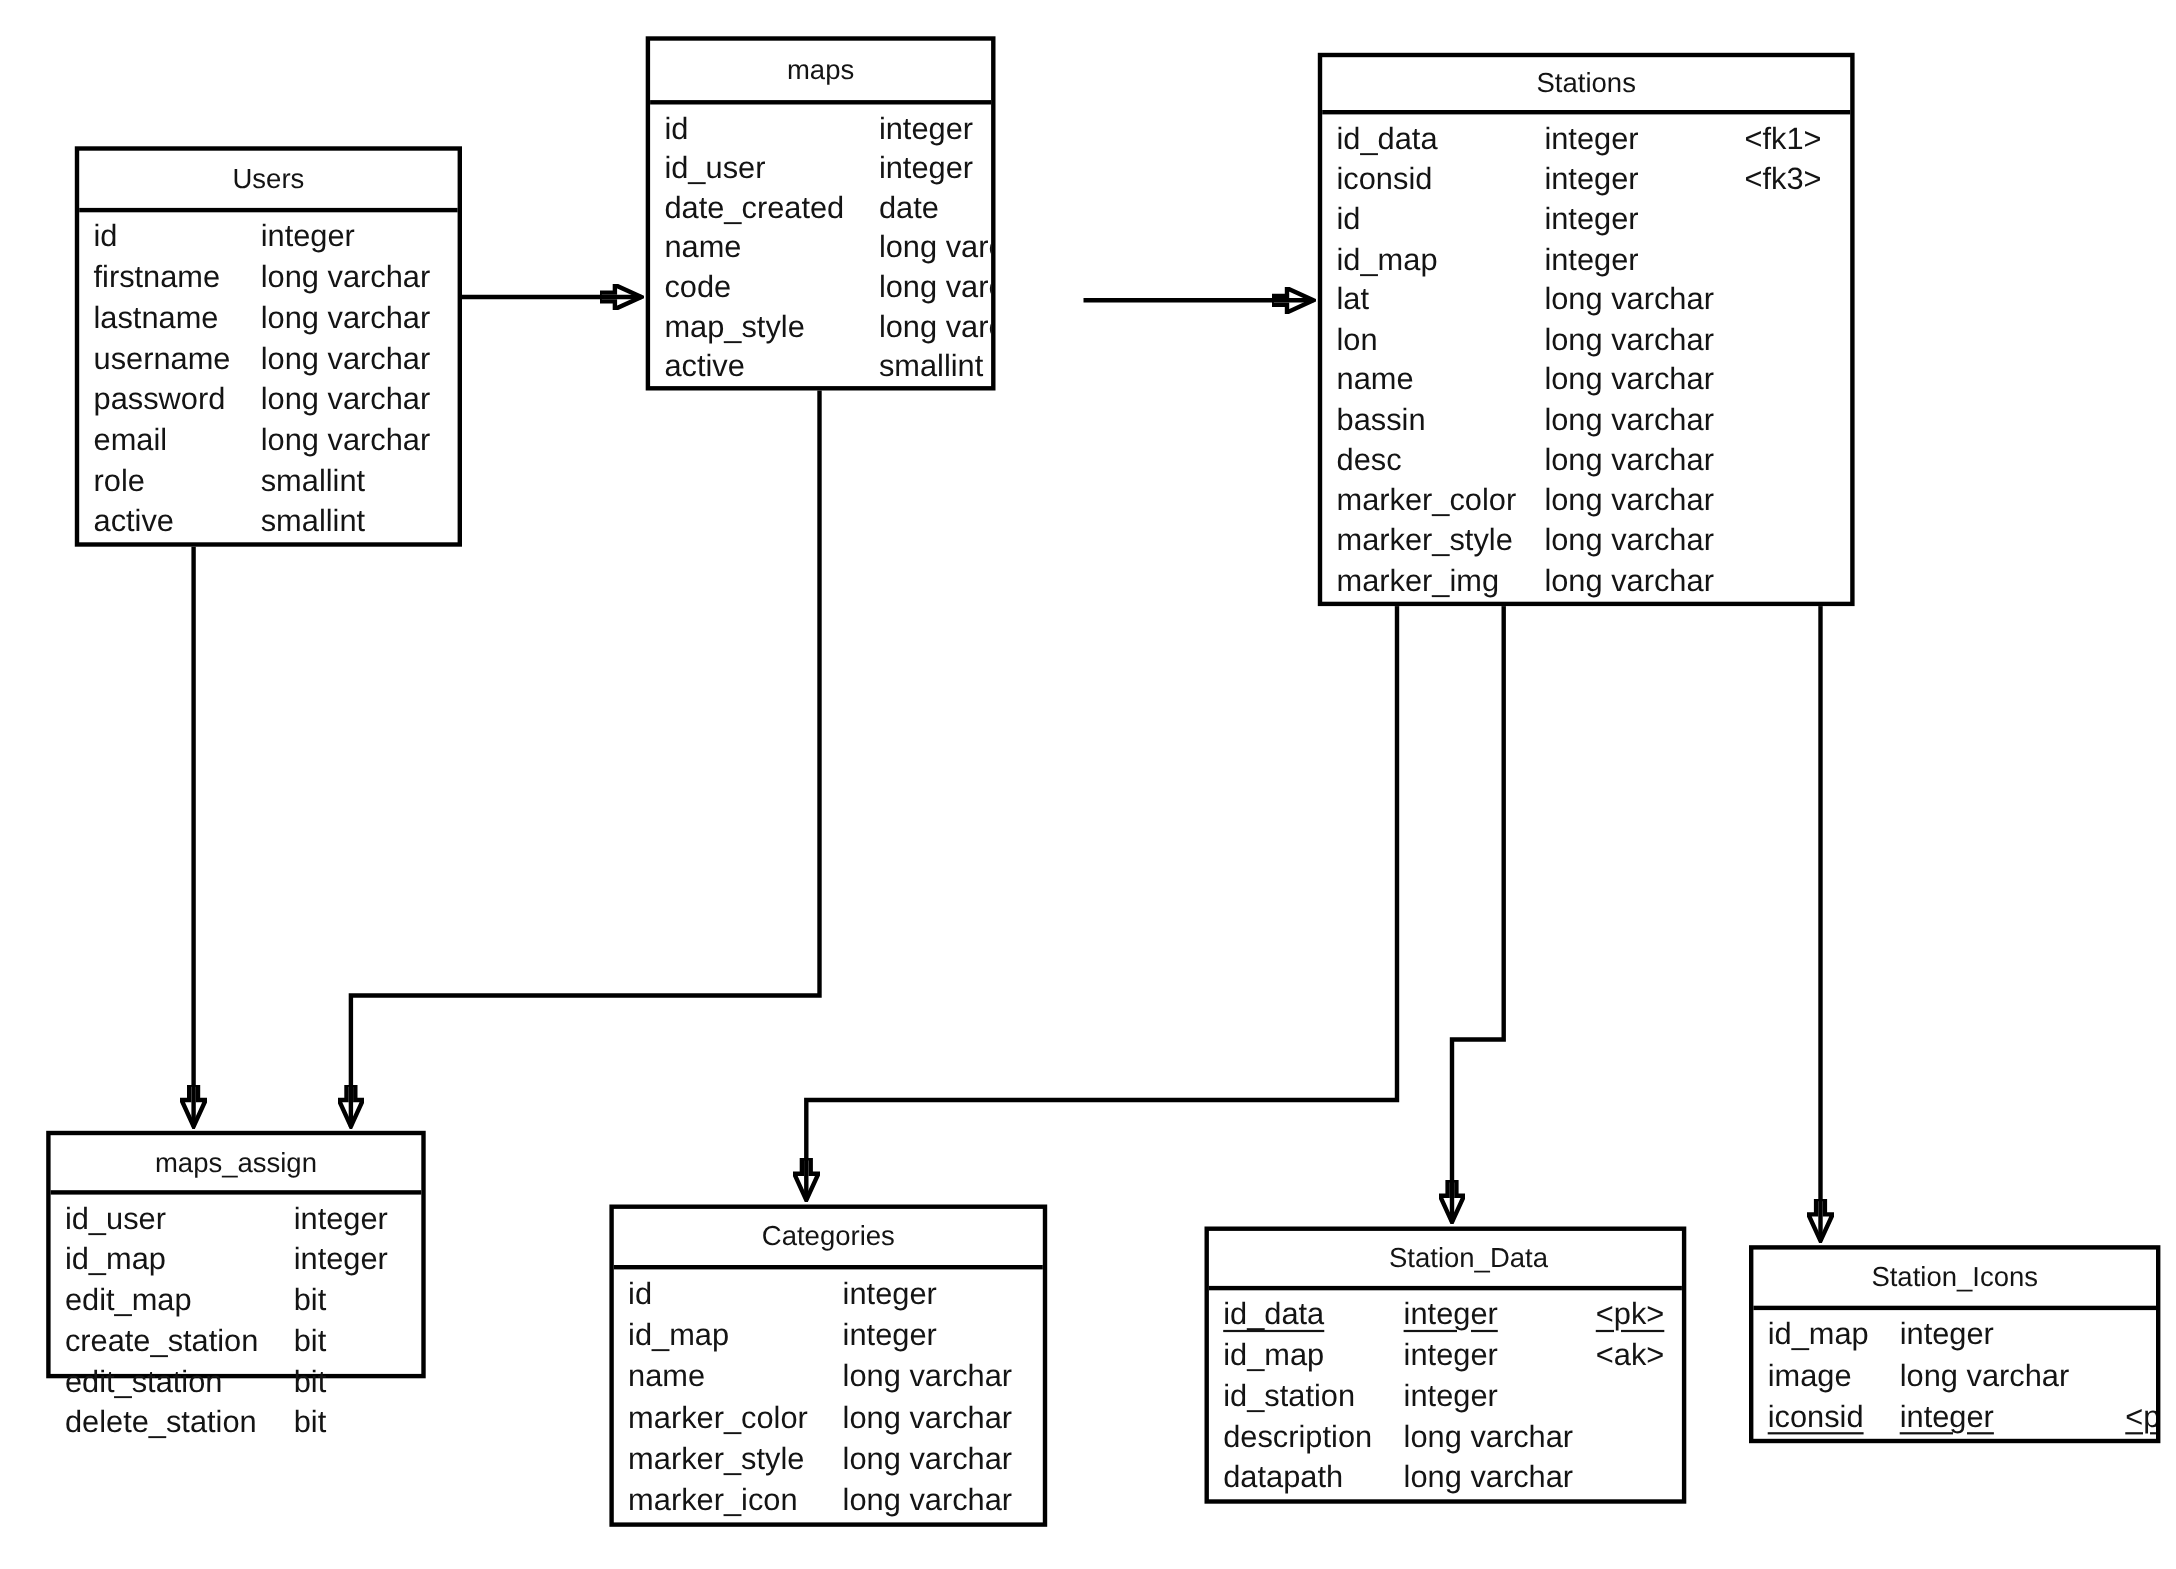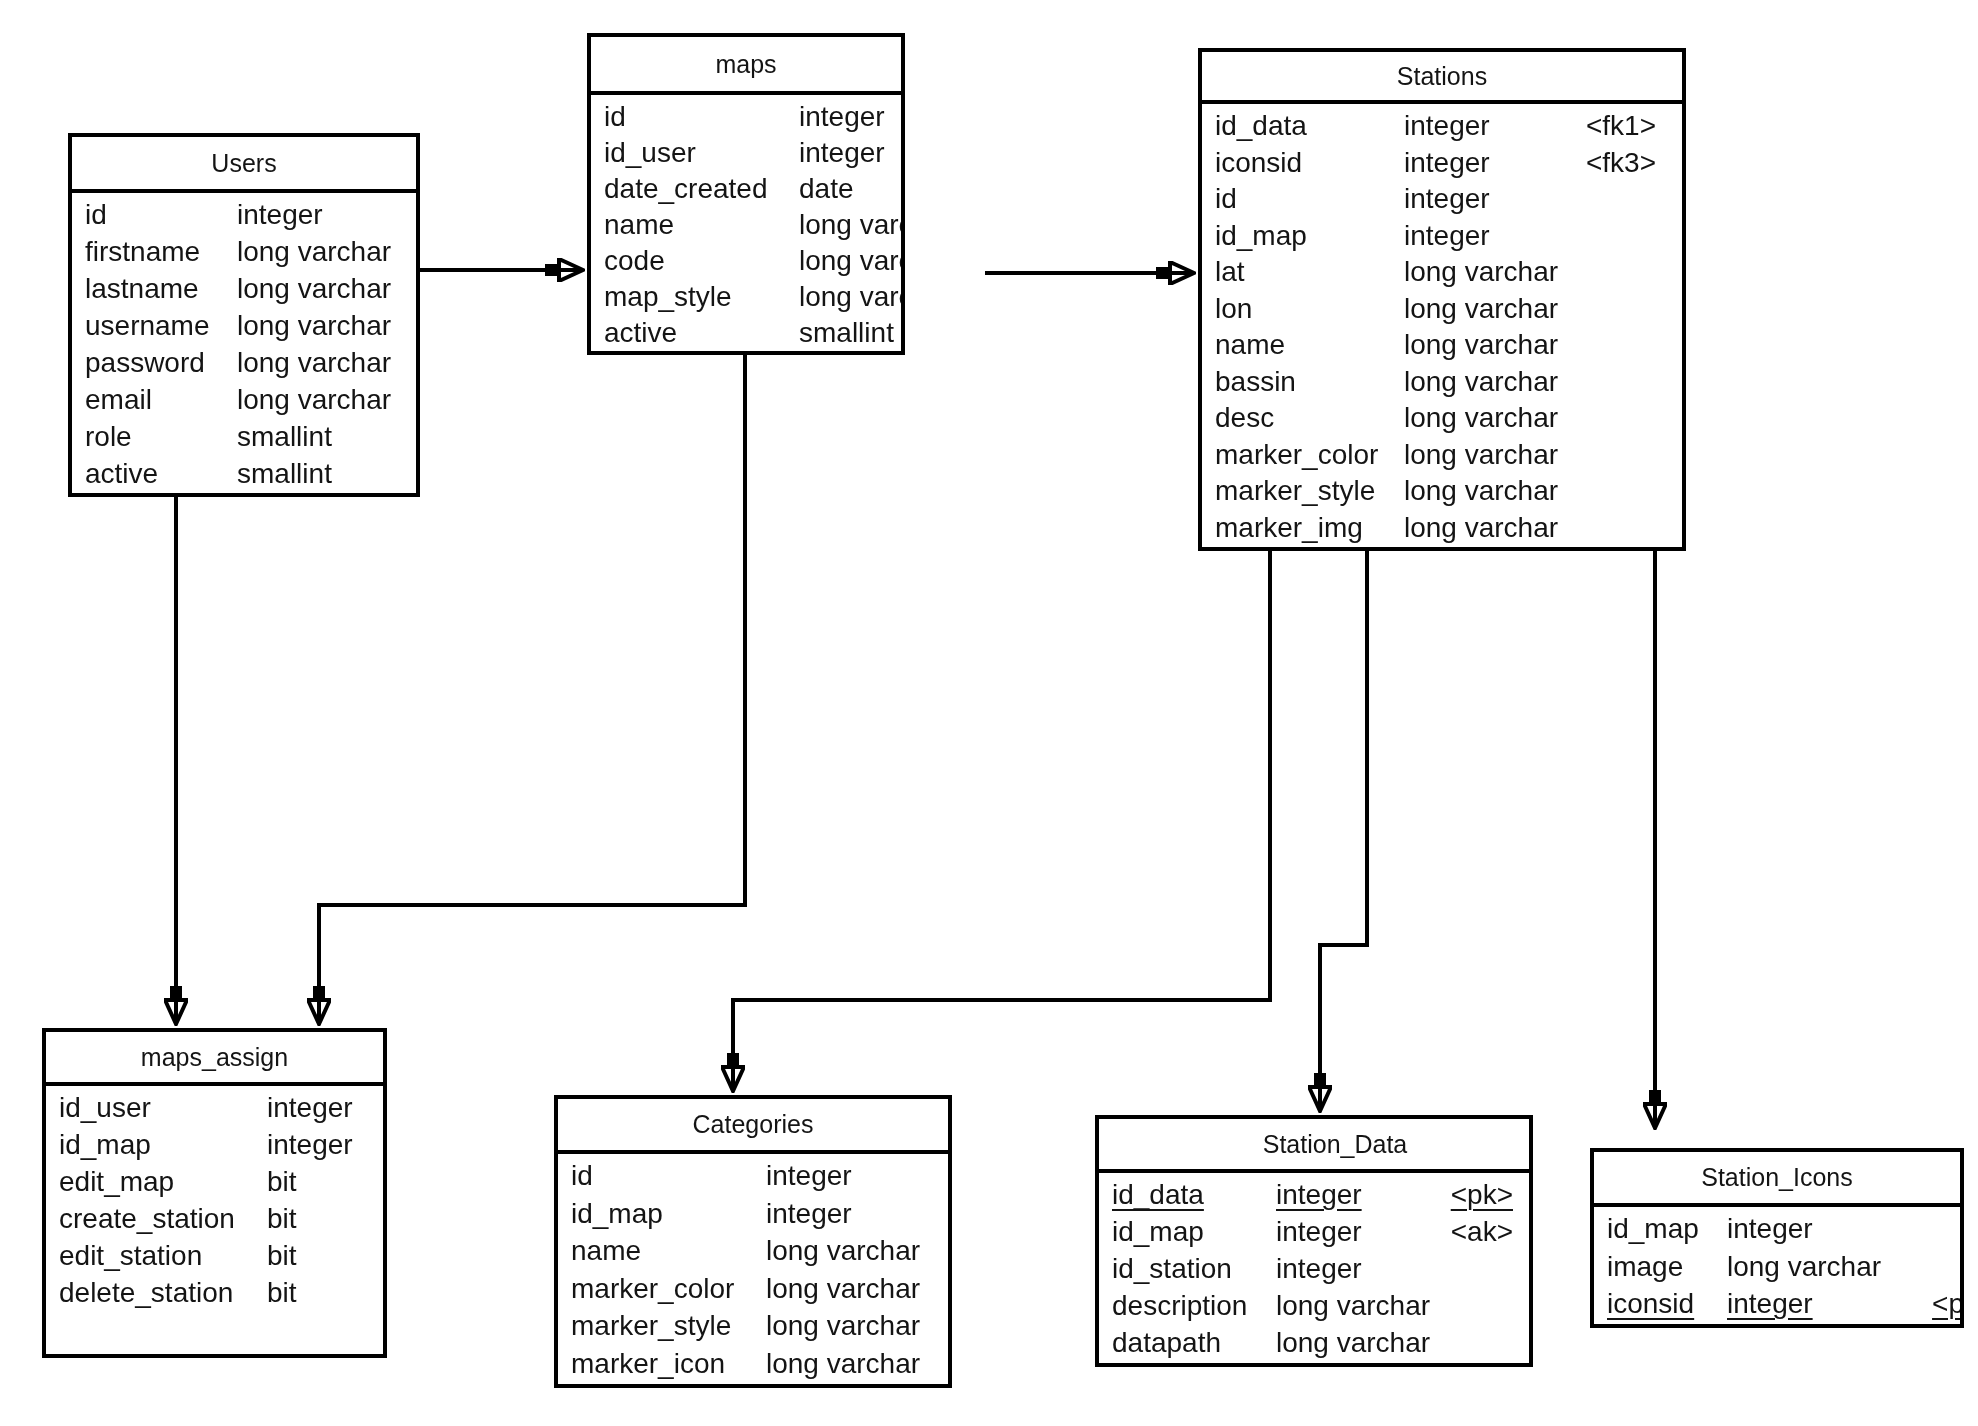--- a/index.html
+++ b/index.html
@@ -62,33 +62,33 @@
   #t-users .row    { height: 37px; line-height: 34px; }
 
   #t-maps          { left: 587px; top:   33px; width: 318px; height: 322px; --type-x: 208px; }
   #t-maps .table-title { height: 58px; line-height: 54px; }
   #t-maps .row     { height: 36px; line-height: 33px; }
 
   #t-stations      { left: 1198px; top:  48px; width: 488px; height: 503px; --type-x: 202px; --annot-r: 26px; }
   #t-stations .table-title { height: 52px; line-height: 48px; }
   #t-stations .row { height: 36.5px; line-height: 33px; }
 
-  #t-maps_assign   { left:  42px; top: 1028px; width: 345px; height: 330px; --type-x: 221px; }
+  #t-maps_assign   { left:  42px; top: 1028px; width: 345px; height: 225px; --type-x: 221px; }
   #t-maps_assign .table-title { height: 54px; line-height: 50px; }
   #t-maps_assign .row { height: 37px; line-height: 34px; }
 
   #t-categories    { left: 554px; top: 1095px; width: 398px; height: 293px; --type-x: 208px; }
   #t-categories .table-title { height: 55px; line-height: 51px; }
   #t-categories .row { height: 37.5px; line-height: 34px; }
 
   #t-station_data  { left: 1095px; top: 1115px; width: 438px; height: 252px; --type-x: 177px; --annot-r: 16px; }
   #t-station_data .table-title { height: 54px; line-height: 50px; padding-left: 42px; }
   #t-station_data .row { height: 37px; line-height: 34px; }
 
-  #t-station_icons { left: 1590px; top: 1132px; width: 374px; height: 180px; margin-top: 16px; --type-x: 133px; --annot-r: -4px; }
+  #t-station_icons { left: 1590px; top: 1132px; width: 374px; height: 180px; --type-x: 133px; --annot-r: -4px; }
   #t-station_icons .table-title { height: 55px; line-height: 51px; }
   #t-station_icons .row { height: 37.5px; line-height: 34px; }
 </style>
 </head>
 <body>
 
 <div id="canvas">
 
   <svg id="connectors" viewBox="0 0 1978 1426" xmlns="http://www.w3.org/2000/svg">
     <defs>

